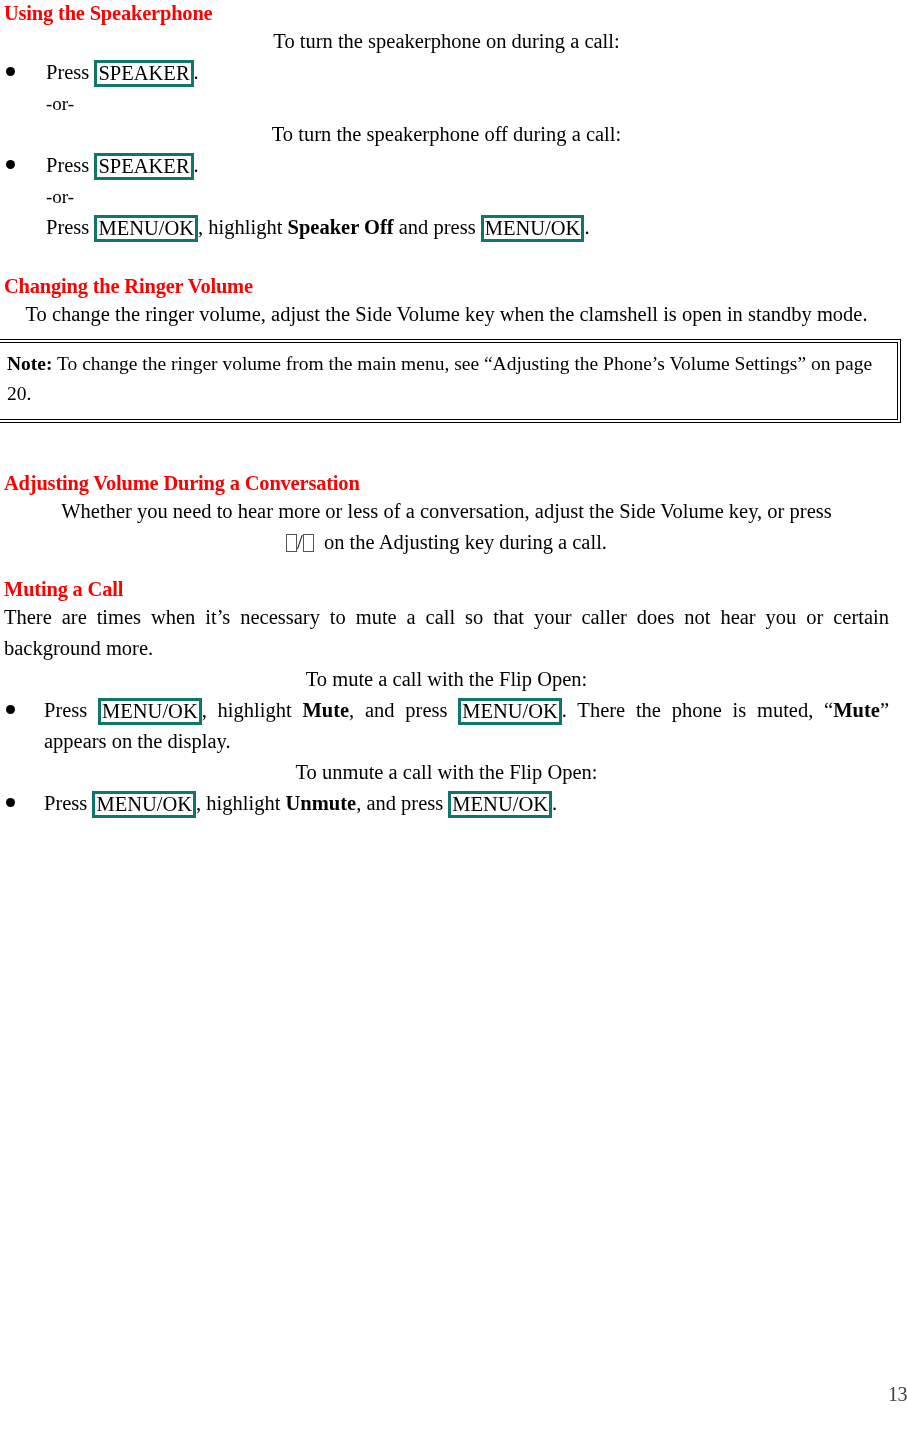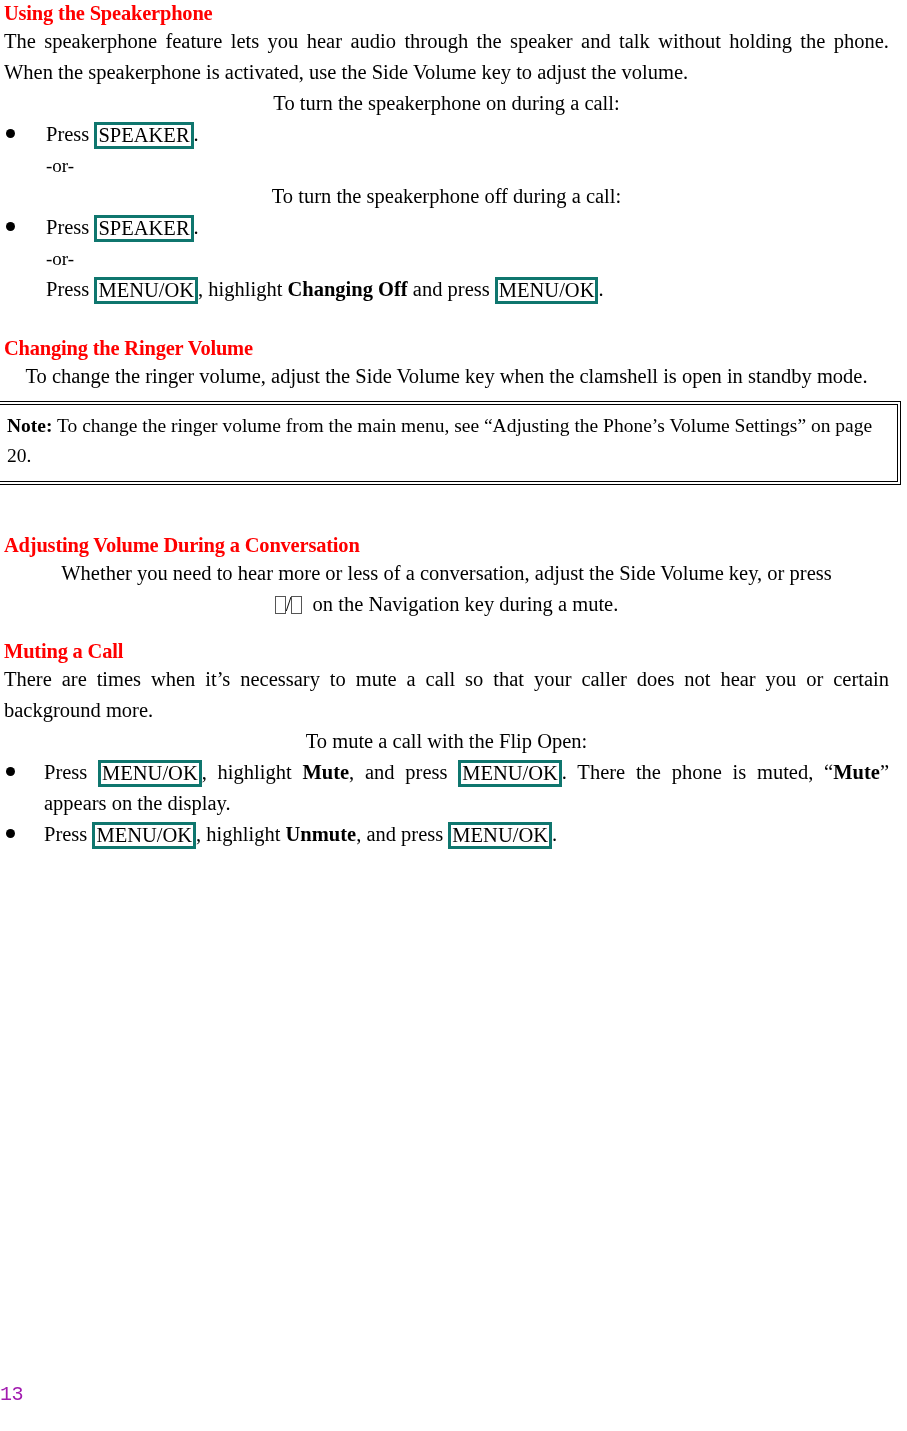--- a/index.html
+++ b/index.html
@@ -135,36 +135,35 @@
     vertical-align: -3px;
     box-sizing: border-box;
   }
 
   
   .page-number {
     position: absolute;
     left: 0;
     right: 0;
     top: 1383px;
-    text-align: left;
+    text-align: right;
     font-size: 20px;
-    font-family: Liberation Mono, monospace;
-    color: #a21caf;
+    font-family: Liberation Serif, serif;
+    color: #404040;
     letter-spacing: -0.5px;
   }
 </style>
 </head>
 <body>
 
 <div class="page">
   <div class="content">
 
     <h2 class="heading">Using the Speakerphone</h2>
 
-    <p class="body justify">The speakerphone feature lets you hear audio through the speaker and talk without holding the phone. When the speakerphone is activated, use the Side Volume key to adjust the volume.</p>
 
     <p class="body">To turn the speakerphone on during a call:</p>
 
     <div class="bullet-row">
       <span class="bullet-dot"></span>
       <span class="bullet-text">
         <span>Press</span>
         <span class="keybox">SPEAKER</span><span>.</span>
       </span>
     </div>
@@ -180,61 +179,62 @@
         <span>Press</span>
         <span class="keybox">SPEAKER</span><span>.</span>
       </span>
     </div>
 
     <div class="or-line">-or-</div>
 
     <div class="sub-line">
       <span>Press</span>
       <span class="keybox">MENU/OK</span><span>, highlight</span>
-      <b class="bold">Changing Off</b>
+      <b class="bold">Speaker Off</b>
       <span>and press</span>
       <span class="keybox">MENU/OK</span><span>.</span>
     </div>
 
     <div class="spacer-lg"></div>
 
     <h2 class="heading">Changing the Ringer Volume</h2>
 
     <p class="body">To change the ringer volume, adjust the Side Volume key when the clamshell is open in standby mode.</p>
 
     <div class="note-box">
       <p><span class="note-label">Note:</span><span> To change the ringer volume from the main menu, see “Adjusting the Phone’s Volume Settings” on page 20.</span></p>
     </div>
 
     <div class="spacer-xl"></div>
 
     <h2 class="heading">Adjusting Volume During a Conversation</h2>
 
     <p class="body">Whether you need to hear more or less of a conversation, adjust the Side Volume key, or press</p>
 
-    <p class="body"><span class="tofu"></span><span>/</span><span class="tofu"></span>&nbsp;&nbsp;<span>on the Navigation key during a mute.</span></p>
+    <p class="body"><span class="tofu"></span><span>/</span><span class="tofu"></span>&nbsp;&nbsp;<span>on the Adjusting key during a call.</span></p>
 
     <div class="spacer-md"></div>
 
     <h2 class="heading">Muting a Call</h2>
 
     <p class="body justify">There are times when it’s necessary to mute a call so that your caller does not hear you or certain background more.</p>
 
     <p class="body">To mute a call with the Flip Open:</p>
 
     <div class="bullet-row wide">
       <span class="bullet-dot"></span>
       <span class="bullet-text justify"><span>Press</span>
         <span class="keybox">MENU/OK</span><span>, highlight</span>
         <b class="bold">Mute</b><span>, and press</span>
         <span class="keybox">MENU/OK</span><span>. There the phone is muted,</span>
         <span>“</span><b class="bold">Mute</b><span>”</span><span> appears on the display.</span>
       </span>
     </div>
 
+    <p class="body">To unmute a call with the Flip Open:</p>
 
     <div class="bullet-row wide">
       <span class="bullet-dot"></span>
       <span class="bullet-text"><span>Press</span>
         <span class="keybox">MENU/OK</span><span>, highlight</span>
         <b class="bold">Unmute</b><span>, and press</span>
         <span class="keybox">MENU/OK</span><span>.</span>
       </span>
     </div>
 

